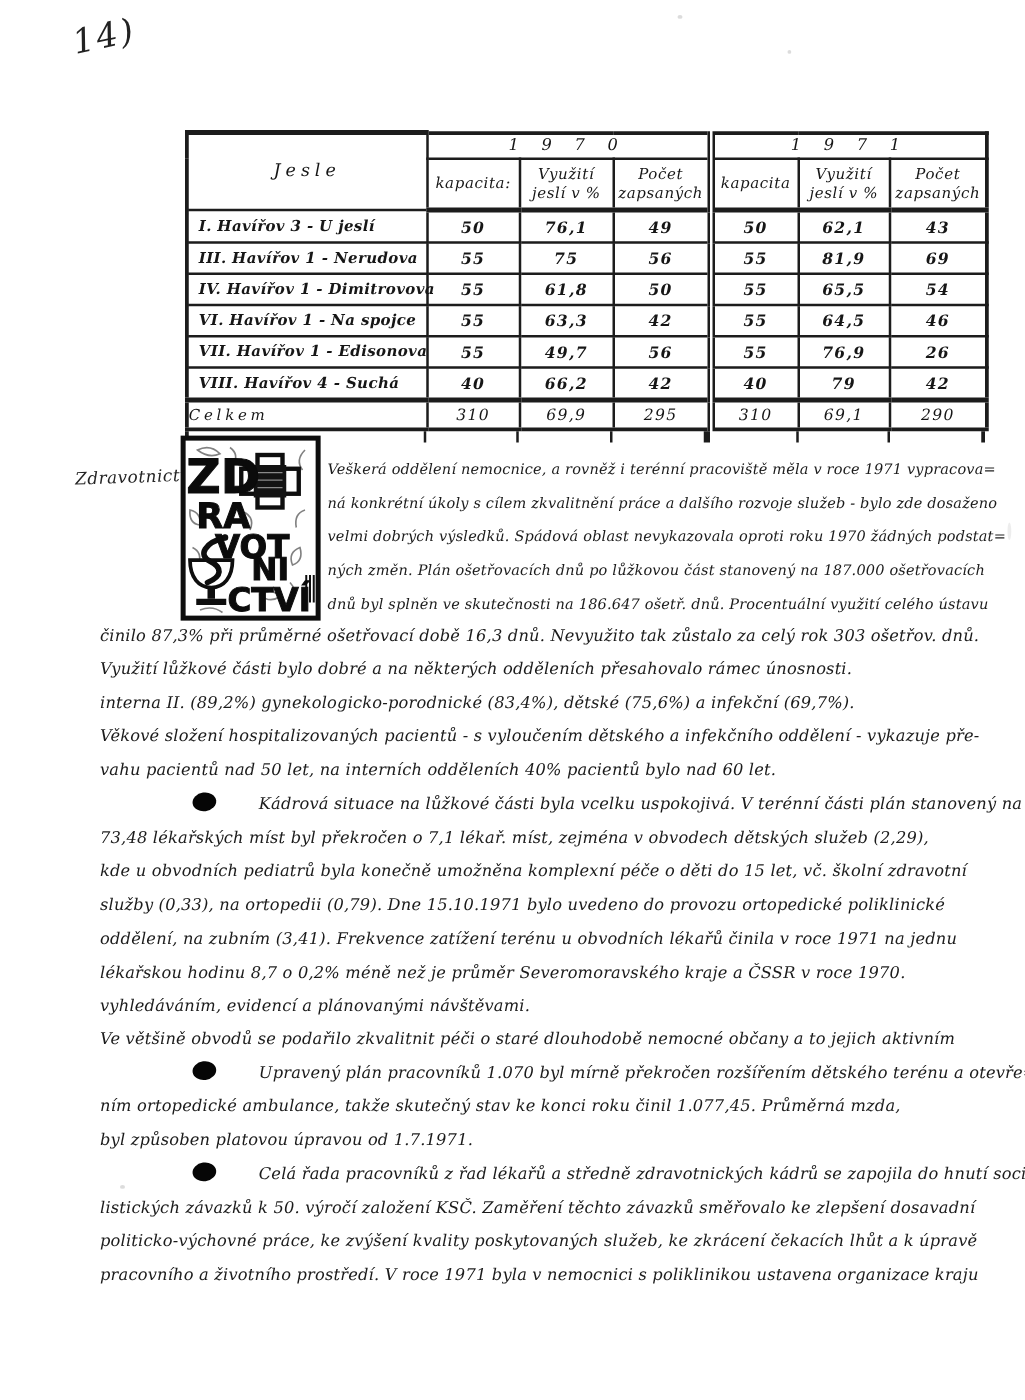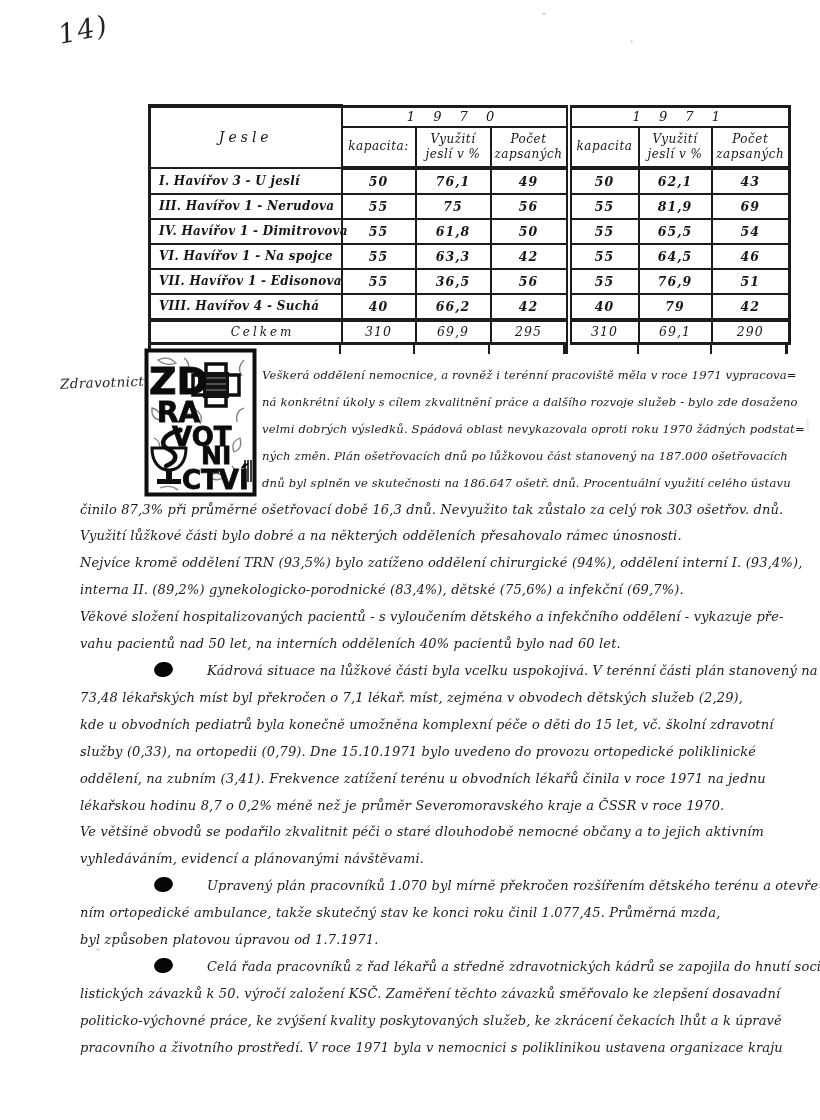--- a/index.html
+++ b/index.html
@@ -26,21 +26,21 @@
   .jtable th,.jtable td{border:2px solid #1c1c1c;text-align:center;padding:0;}
   .jtable .yearrow th{height:18px;border-top:none;font-size:13px;letter-spacing:7px;font-weight:normal;margin-top:20px;}
   .jtable th.jesle{border-top:4px solid #1c1c1c;font-size:14px;letter-spacing:4px;font-weight:normal;}
   .jtable .subhead th{
     height:38px;font-size:12px;font-weight:normal;white-space:pre-line;
     line-height:1.25;border-bottom:4px solid #1c1c1c;letter-spacing:.5px;
   }
   .jtable .datarow td{height:23px;font-size:12.5px;letter-spacing:1px;font-weight:bold;}
   .jtable td.lbl{text-align:left;padding-left:8px;font-size:12px;letter-spacing:.3px;white-space:nowrap;}
   .jtable .totalrow td{border-top:4px solid #1c1c1c;border-bottom:3px solid #1c1c1c;height:20px;font-size:12.5px;letter-spacing:1px;}
-  .jtable td.totlbl{text-align:right;padding-right:46px;letter-spacing:3px;font-size:12px;}
+  .jtable td.totlbl{text-align:left;padding-right:46px;letter-spacing:3px;font-size:12px;}
   .gdiv{border-right:6px double #1c1c1c !important;}
   .stub{position:absolute;background:#1c1c1c;width:2px;height:9px;bottom:-9px;}
   
   .marginnote{
     position:absolute;left:60px;top:374px;font-size:13.5px;font-style:italic;
     transform:rotate(-2deg);letter-spacing:.4px;color:#242424;
   }
   
   .emblem{position:absolute;left:144px;top:348px;width:113px;height:192px;}
   
@@ -127,25 +127,25 @@
         <td>55</td>
         <td>63,3</td>
         <td class="gdiv">42</td>
         <td>55</td>
         <td>64,5</td>
         <td>46</td>
       </tr>
       <tr class="datarow">
         <td class="lbl">VII. Havířov 1 - Edisonova</td>
         <td>55</td>
-        <td>36,5</td>
+        <td>49,7</td>
         <td class="gdiv">56</td>
         <td>55</td>
         <td>76,9</td>
-        <td>51</td>
+        <td>26</td>
       </tr>
       <tr class="datarow">
         <td class="lbl">VIII. Havířov 4 - Suchá</td>
         <td>40</td>
         <td>66,2</td>
         <td class="gdiv">42</td>
         <td>40</td>
         <td>79</td>
         <td>42</td>
       </tr>
@@ -220,33 +220,32 @@
   </div>
 
   <div class="bodytext">
     <div class="l narrow">Veškerá oddělení nemocnice, a rovněž i terénní pracoviště měla v roce 1971 vypracova=</div>
     <div class="l narrow">ná konkrétní úkoly s cílem zkvalitnění práce a dalšího rozvoje služeb - bylo zde dosaženo</div>
     <div class="l narrow">velmi dobrých výsledků. Spádová oblast nevykazovala oproti roku 1970 žádných podstat=</div>
     <div class="l narrow">ných změn. Plán ošetřovacích dnů po lůžkovou část stanovený na 187.000 ošetřovacích</div>
     <div class="l narrow">dnů byl splněn ve skutečnosti na 186.647 ošetř. dnů. Procentuální využití celého ústavu</div>
     <div class="l">činilo 87,3% při průměrné ošetřovací době 16,3 dnů. Nevyužito tak zůstalo za celý rok 303 ošetřov. dnů.</div>
     <div class="l">Využití lůžkové části bylo dobré a na některých odděleních přesahovalo rámec únosnosti.</div>
-    <div class="l">Nejvíce kromě oddělení TRN (93,5%) bylo zatíženo oddělení chirurgické (94%), oddělení interní I. (93,4%),</div>
     <div class="l">interna II. (89,2%) gynekologicko-porodnické (83,4%), dětské (75,6%) a infekční (69,7%).</div>
     <div class="l">Věkové složení hospitalizovaných pacientů - s vyloučením dětského a infekčního oddělení - vykazuje pře-</div>
     <div class="l">vahu pacientů nad 50 let, na interních odděleních 40% pacientů bylo nad 60 let.</div>
 
     <div class="l"><span class="bullet"></span><span>Kádrová situace na lůžkové části byla vcelku uspokojivá. V terénní části plán stanovený na</span></div>
     <div class="l">73,48 lékařských míst byl překročen o 7,1 lékař. míst, zejména v obvodech dětských služeb (2,29),</div>
     <div class="l">kde u obvodních pediatrů byla konečně umožněna komplexní péče o děti do 15 let, vč. školní zdravotní</div>
     <div class="l">služby (0,33), na ortopedii (0,79). Dne 15.10.1971 bylo uvedeno do provozu ortopedické poliklinické</div>
     <div class="l">oddělení, na zubním (3,41). Frekvence zatížení terénu u obvodních lékařů činila v roce 1971 na jednu</div>
     <div class="l">lékařskou hodinu 8,7 o 0,2% méně než je průměr Severomoravského kraje a ČSSR v roce 1970.</div>
+    <div class="l">vyhledáváním, evidencí a plánovanými návštěvami.</div>
     <div class="l">Ve většině obvodů se podařilo zkvalitnit péči o staré dlouhodobě nemocné občany a to jejich aktivním</div>
-    <div class="l">vyhledáváním, evidencí a plánovanými návštěvami.</div>
 
     <div class="l"><span class="bullet"></span><span>Upravený plán pracovníků 1.070 byl mírně překročen rozšířením dětského terénu a otevře=</span></div>
     <div class="l">ním ortopedické ambulance, takže skutečný stav ke konci roku činil 1.077,45. Průměrná mzda,</div>
     <div class="l">byl způsoben platovou úpravou od 1.7.1971.</div>
 
     <div class="l"><span class="bullet"></span><span>Celá řada pracovníků z řad lékařů a středně zdravotnických kádrů se zapojila do hnutí socia=</span></div>
     <div class="l">listických závazků k 50. výročí založení KSČ. Zaměření těchto závazků směřovalo ke zlepšení dosavadní</div>
     <div class="l">politicko-výchovné práce, ke zvýšení kvality poskytovaných služeb, ke zkrácení čekacích lhůt a k úpravě</div>
     <div class="l">pracovního a životního prostředí. V roce 1971 byla v nemocnici s poliklinikou ustavena organizace kraju</div>
   </div>

